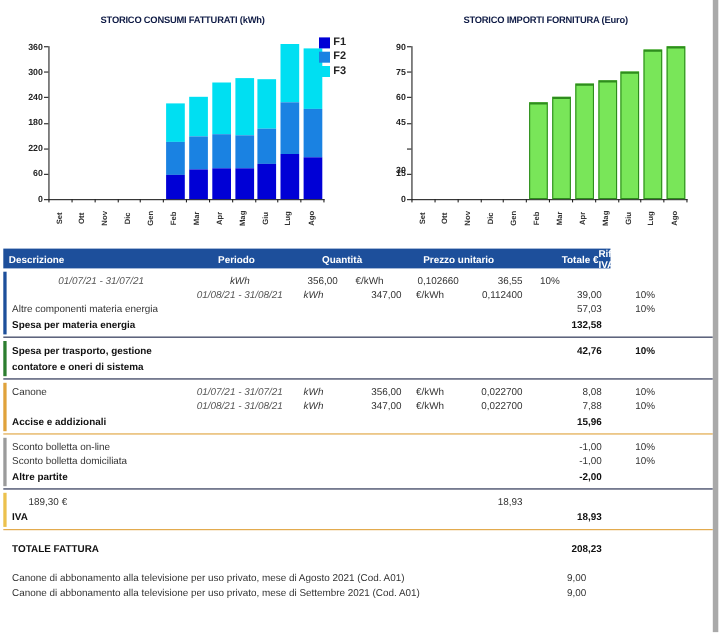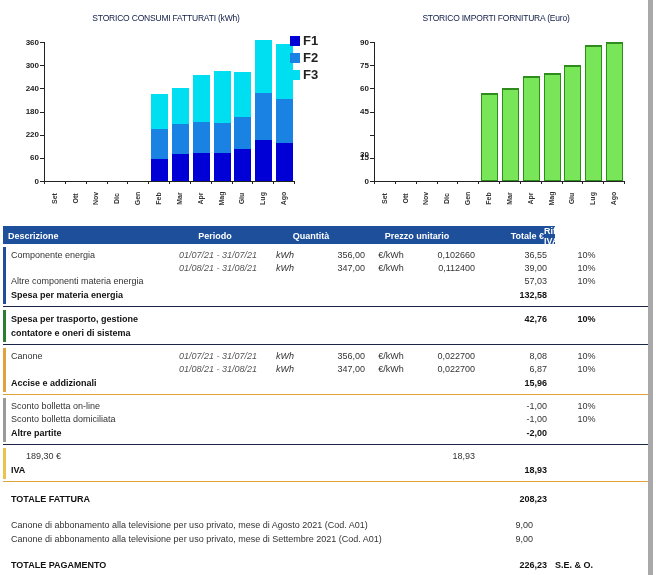--- a/index.html
+++ b/index.html
@@ -4,39 +4,39 @@
 <style>
   html,body{margin:0;padding:0;background:#fff;}
   #screen{position:relative;width:656px;height:575px;background:#ffffff;overflow:hidden;
           font-family:"Liberation Sans",sans-serif;}
   .right-strip{position:absolute;left:648px;top:0;width:5px;height:575px;background:#a9a9a9;}
 
   
   .chart{position:absolute;top:0;width:330px;height:222px;}
   #chart1{left:6px;} #chart2{left:336px;}
   .chart-title{position:absolute;top:13px;left:28px;width:264px;text-align:center;
-               font-weight:normal;font-size:8.5px;color:#101c46;letter-spacing:-0.2px;}
+               font-weight:bold;font-size:8.5px;color:#101c46;letter-spacing:-0.2px;}
   .plot{position:absolute;left:38px;top:42px;width:250px;height:139px;
         border-left:1.4px solid #222;border-bottom:1.4px solid #222;}
   .slots{position:absolute;left:0;bottom:0;width:100%;height:139px;display:flex;align-items:flex-end;}
   .slot{position:relative;flex:1;height:100%;display:flex;justify-content:center;align-items:flex-end;}
   .bar-stack{display:flex;flex-direction:column-reverse;width:17px;}
   .seg{width:100%;}
   .gbar{width:17px;box-sizing:border-box;}
   .ytick{position:absolute;left:2px;width:31px;text-align:right;font-size:8px;font-weight:bold;color:#222;}
   .ytickmark{position:absolute;left:34px;width:4px;height:1px;background:#222;}
   .xtickmark{position:absolute;width:1px;height:3px;background:#222;top:181px;}
   .xlabels{position:absolute;left:38px;top:186px;width:250px;display:flex;}
   .xlab{flex:1;display:flex;justify-content:center;height:30px;align-items:flex-start;}
   .xlab span{display:block;transform:rotate(-90deg) translateX(-9px);font-size:7px;font-weight:bold;
              color:#333;white-space:nowrap;}
   .legend{position:absolute;left:284px;top:33px;}
   .leg-row{display:flex;align-items:center;margin-bottom:2px;}
   .leg-swatch{width:10px;height:10px;margin-right:3px;}
-  .leg-label{font-size:13px;font-weight:bold;color:#222;}
+  .leg-label{font-size:10px;font-weight:bold;color:#222;}
 
   
   #table{position:absolute;left:3px;top:226px;width:645px;font-size:9px;color:#333;}
   .thead{display:grid;grid-template-columns:162px 90px 102px 110px 72px 1fr;
          width:552px;box-sizing:border-box;padding-left:5px;background:#1d4f9b;color:#fff;
          font-weight:bold;height:18px;align-items:center;}
   .th-left{text-align:left}.th-center{text-align:center}.th-right{text-align:right}
   .th-iva{text-align:center;padding-right:22px;}
   .section{border-left:3px solid #000;padding:2px 0 2px 5px;margin-top:3px;}
   .row{display:grid;grid-template-columns:162px 90px 44px 58px 52px 58px 72px 1fr;line-height:13px;}
@@ -316,21 +316,20 @@
       <div class="th-left">Descrizione</div>
       <div class="th-center">Periodo</div>
       <div class="th-center">Quantità</div>
       <div class="th-center">Prezzo unitario</div>
       <div class="th-right">Totale €</div>
       <div class="th-iva">Rif. IVA</div>
     </div>
     <div id="table-body">
         <div class="section" style="border-left-color: rgb(29, 79, 155);">
           <div class="row">
-            <div class="c-desc">Componente energia</div>
             <div class="c-per">01/07/21 - 31/07/21</div>
             <div class="c-unit">kWh</div>
             <div class="c-qty">356,00</div>
             <div class="c-punit">€/kWh</div>
             <div class="c-prz">0,102660</div>
             <div class="c-tot">36,55</div>
             <div class="c-iva">10%</div>
           </div>
           <div class="row">
             <div class="c-desc"></div>
@@ -388,21 +387,21 @@
             <div class="c-tot">8,08</div>
             <div class="c-iva">10%</div>
           </div>
           <div class="row">
             <div class="c-desc"></div>
             <div class="c-per">01/08/21 - 31/08/21</div>
             <div class="c-unit">kWh</div>
             <div class="c-qty">347,00</div>
             <div class="c-punit">€/kWh</div>
             <div class="c-prz">0,022700</div>
-            <div class="c-tot">6,87</div>
+            <div class="c-tot">7,88</div>
             <div class="c-iva">10%</div>
           </div>
           <div class="row bold">
             <div class="c-desc">Accise e addizionali</div>
             <div class="c-per"></div>
             <div class="c-unit"></div>
             <div class="c-qty"></div>
             <div class="c-punit"></div>
             <div class="c-prz"></div>
             <div class="c-tot">15,96</div>
@@ -476,22 +475,17 @@
           <div class="c-desc">Canone di abbonamento alla televisione per uso privato, mese di Agosto 2021 (Cod. A01)</div>
           <div class="c-tot indent">9,00</div>
           <div class="t-suffix"></div>
         </div>
         <div class="trow">
           <div class="c-desc">Canone di abbonamento alla televisione per uso privato, mese di Settembre 2021 (Cod. A01)</div>
           <div class="c-tot indent">9,00</div>
           <div class="t-suffix"></div>
         </div>
         <div class="" style="height: 12px;"></div>
-        <div class="trow bold">
-          <div class="c-desc">TOTALE PAGAMENTO</div>
-          <div class="c-tot">226,23</div>
-          <div class="t-suffix">S.E. &amp; O.</div>
-        </div>
       </div>
   </div>
 
   <div class="right-strip"></div>
 </div>
 
 </body></html>

